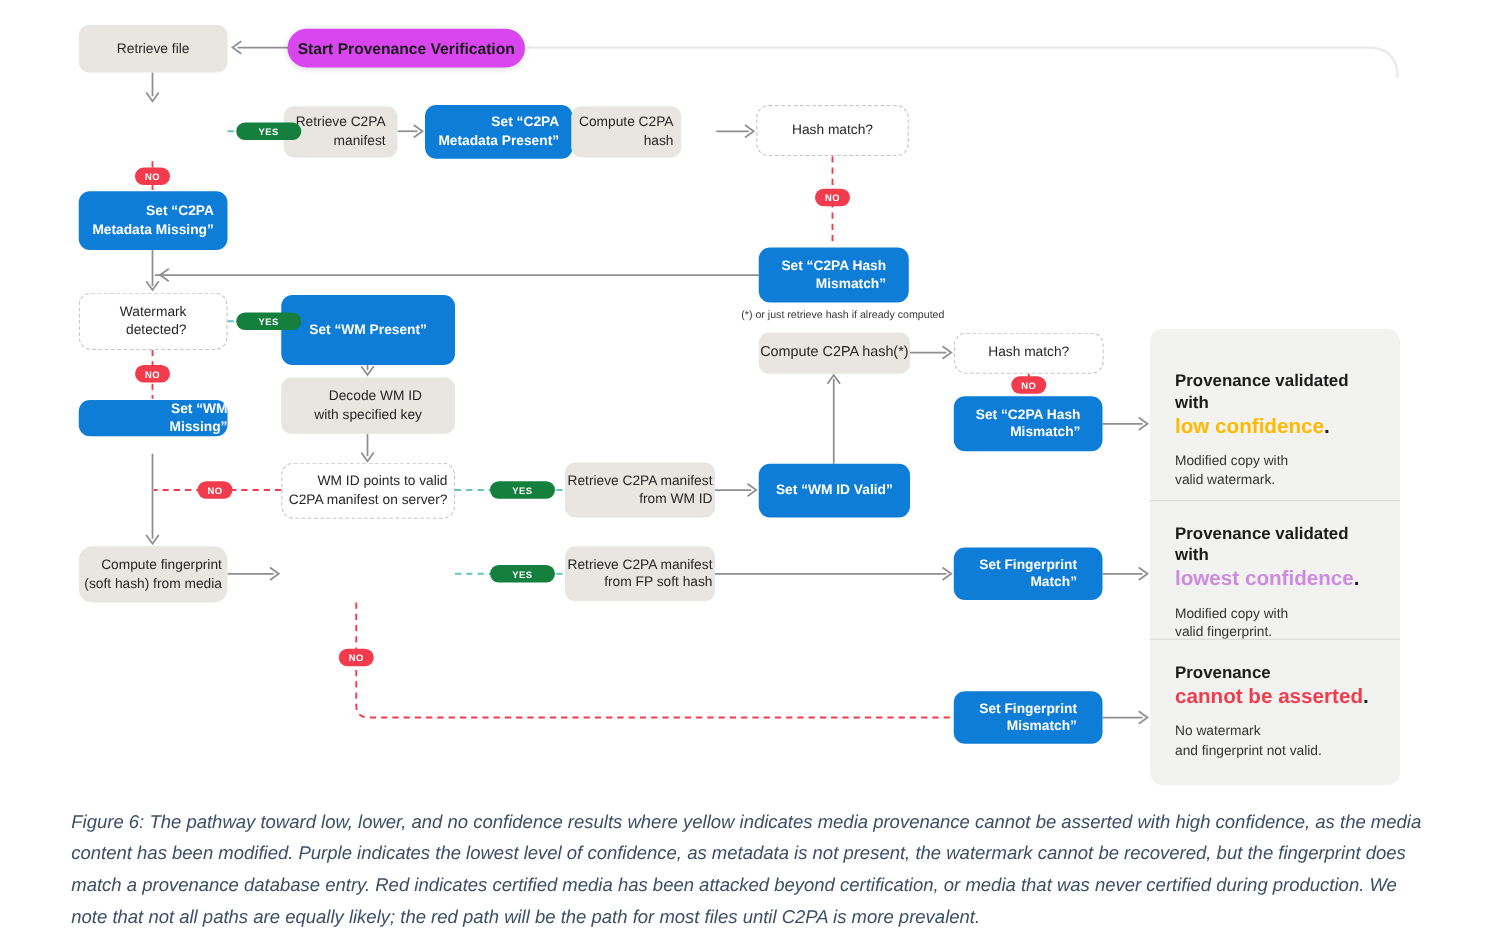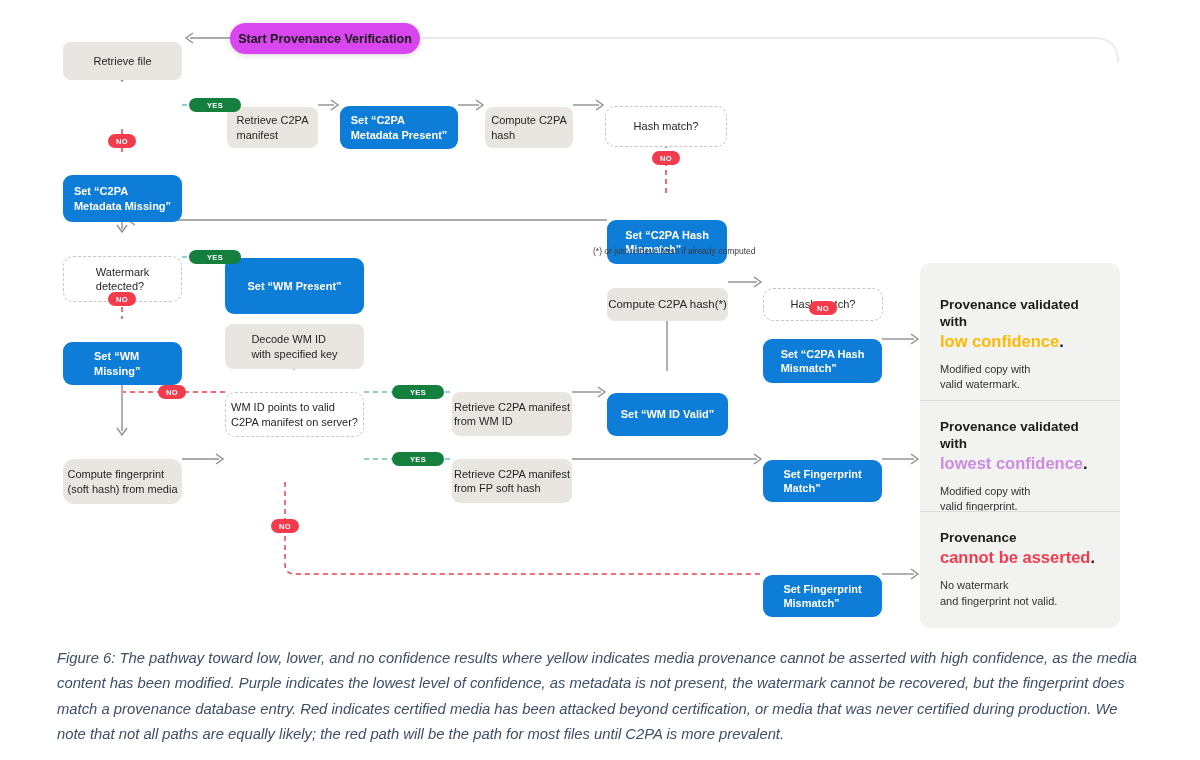--- a/index.html
+++ b/index.html
@@ -5,21 +5,21 @@
   html,body { margin:0; padding:0; background:#fff; }
   #canvas {
     position:relative; width:1200px; height:760px; overflow:hidden;
     font-family:"Liberation Sans", sans-serif; background:#ffffff;
   }
   #wires { position:absolute; left:0; top:0; z-index:0; pointer-events:none; }
 
   .node {
     position:absolute; z-index:2; box-sizing:border-box;
     display:flex; align-items:center; justify-content:center;
-    text-align:left; white-space:pre-line; line-height:1.3;margin-top:22px;
+    text-align:right; white-space:pre-line; line-height:1.3;
   }
   .beige { background:#e9e6e1; border-radius:8px; color:#262626; font-size:11px; }
   .blue  { background:#0e7dd8; border-radius:9px; color:#ffffff; font-weight:bold; font-size:11px; }
   .dashedbox { background:#ffffff; border:1.6px dashed #c6c6c6; border-radius:10px; color:#262626; font-size:11px; }
 
   .start-pill {
     position:absolute; z-index:2; background:#d946ef; border-radius:16px;
     display:flex; align-items:center; justify-content:center;
     font-weight:bold; font-size:12.5px; color:#191919;
     box-shadow:0 1px 6px rgba(0,0,0,0.16);
@@ -138,35 +138,35 @@
     </g>
   </svg>
 
   <div class="node beige" style="left:63px;top:20px;width:119px;height:38px;">Retrieve file</div>
   <div class="start-pill" style="left:230px;top:23px;width:190px;height:31px;">Start Provenance Verification</div>
 
   <div class="node beige" style="left:227px;top:85px;width:91px;height:41px;">Retrieve C2PA
 manifest</div>
   <div class="node blue" style="left:340px;top:84px;width:118px;height:43px;">Set “C2PA
 Metadata Present”</div>
-  <div class="node beige" style="left:485px;top:85px;width:88px;height:41px;">Compute C2PA
+  <div class="node beige" style="left:457px;top:85px;width:88px;height:41px;">Compute C2PA
 hash</div>
   <div class="node dashedbox" style="left:605px;top:84px;width:122px;height:41px;">Hash match?</div>
 
   <div class="node blue" style="left:63px;top:153px;width:119px;height:47px;">Set “C2PA
 Metadata Missing”</div>
   <div class="node blue" style="left:607px;top:198px;width:120px;height:44px;">Set “C2PA Hash
 Mismatch”</div>
 
   <div class="node dashedbox" style="left:63px;top:234px;width:119px;height:46px;">Watermark
 detected?</div>
   <div class="node blue" style="left:225px;top:236px;width:139px;height:56px;">Set “WM Present”</div>
   <div class="node beige" style="left:225px;top:302px;width:139px;height:45px;">Decode WM ID
 with specified key</div>
-  <div class="node blue" style="left:63px;top:320px;width:119px;height:43px;padding-left:31px;">Set “WM Missing”</div>
+  <div class="node blue" style="left:63px;top:320px;width:119px;height:29px;padding-left:31px;">Set “WM Missing”</div>
 
   <div class="node dashedbox" style="left:225px;top:370px;width:139px;height:45px;">WM ID points to valid
 C2PA manifest on server?</div>
   <div class="node beige" style="left:452px;top:370px;width:120px;height:44px;">Retrieve C2PA manifest
 from WM ID</div>
   <div class="node blue" style="left:607px;top:371px;width:121px;height:43px;">Set “WM ID Valid”</div>
 
   <div class="note" style="left:593px;top:246px;">(*) or just retrieve hash if already computed</div>
   <div class="node beige" style="left:607px;top:266px;width:121px;height:33px;font-size:11.5px;">Compute C2PA hash(*)</div>
   <div class="node dashedbox" style="left:763px;top:266px;width:120px;height:33px;">Hash match?</div>

